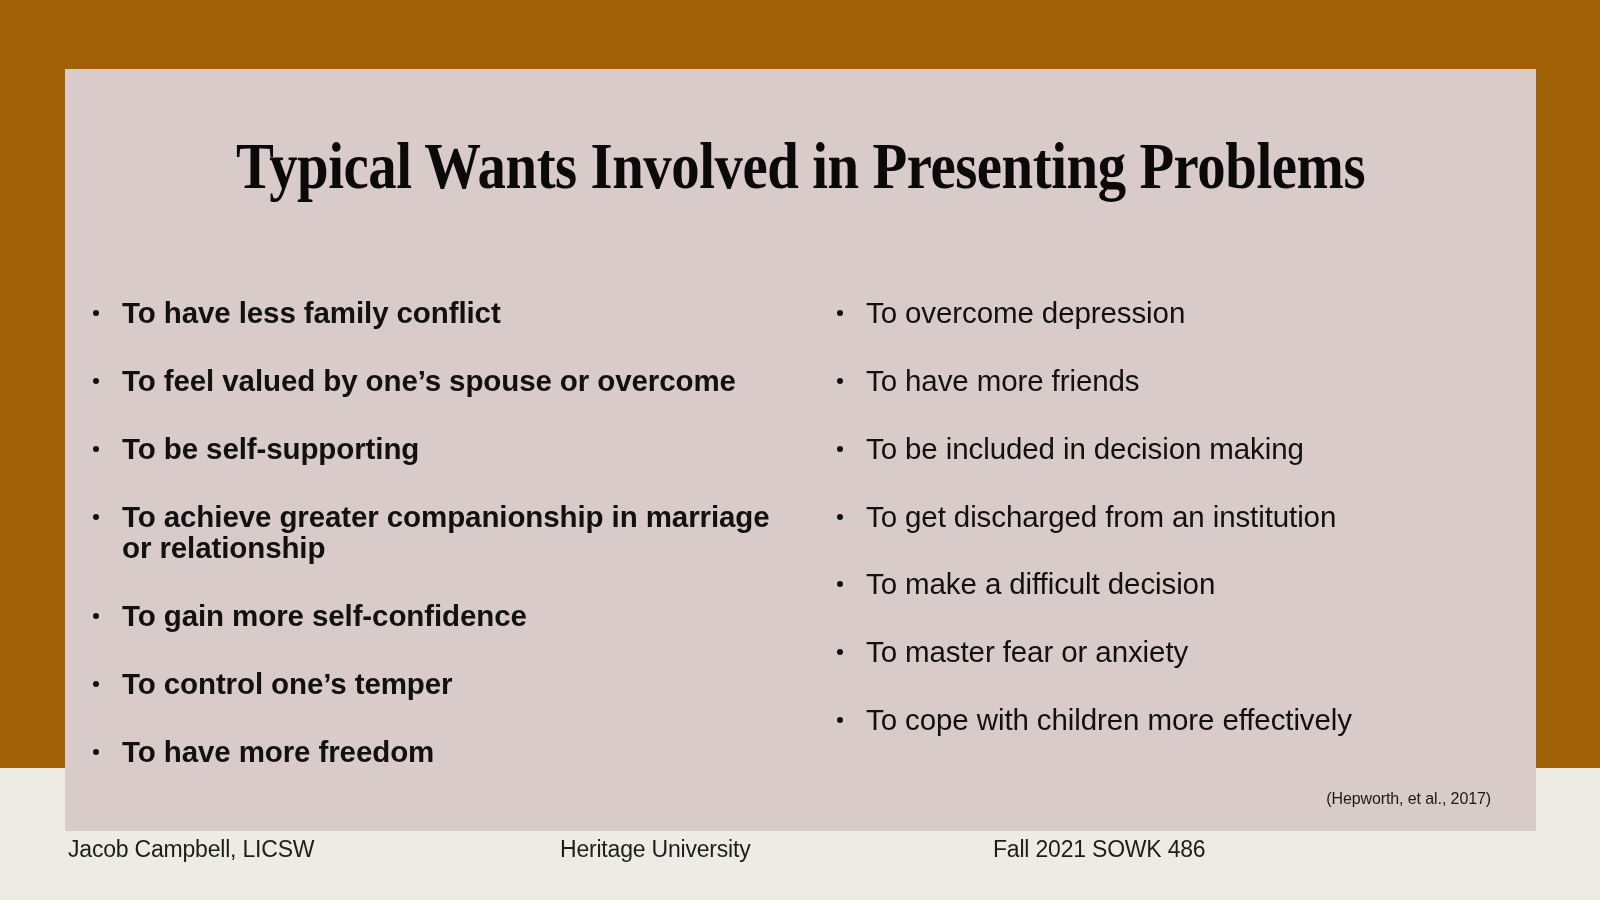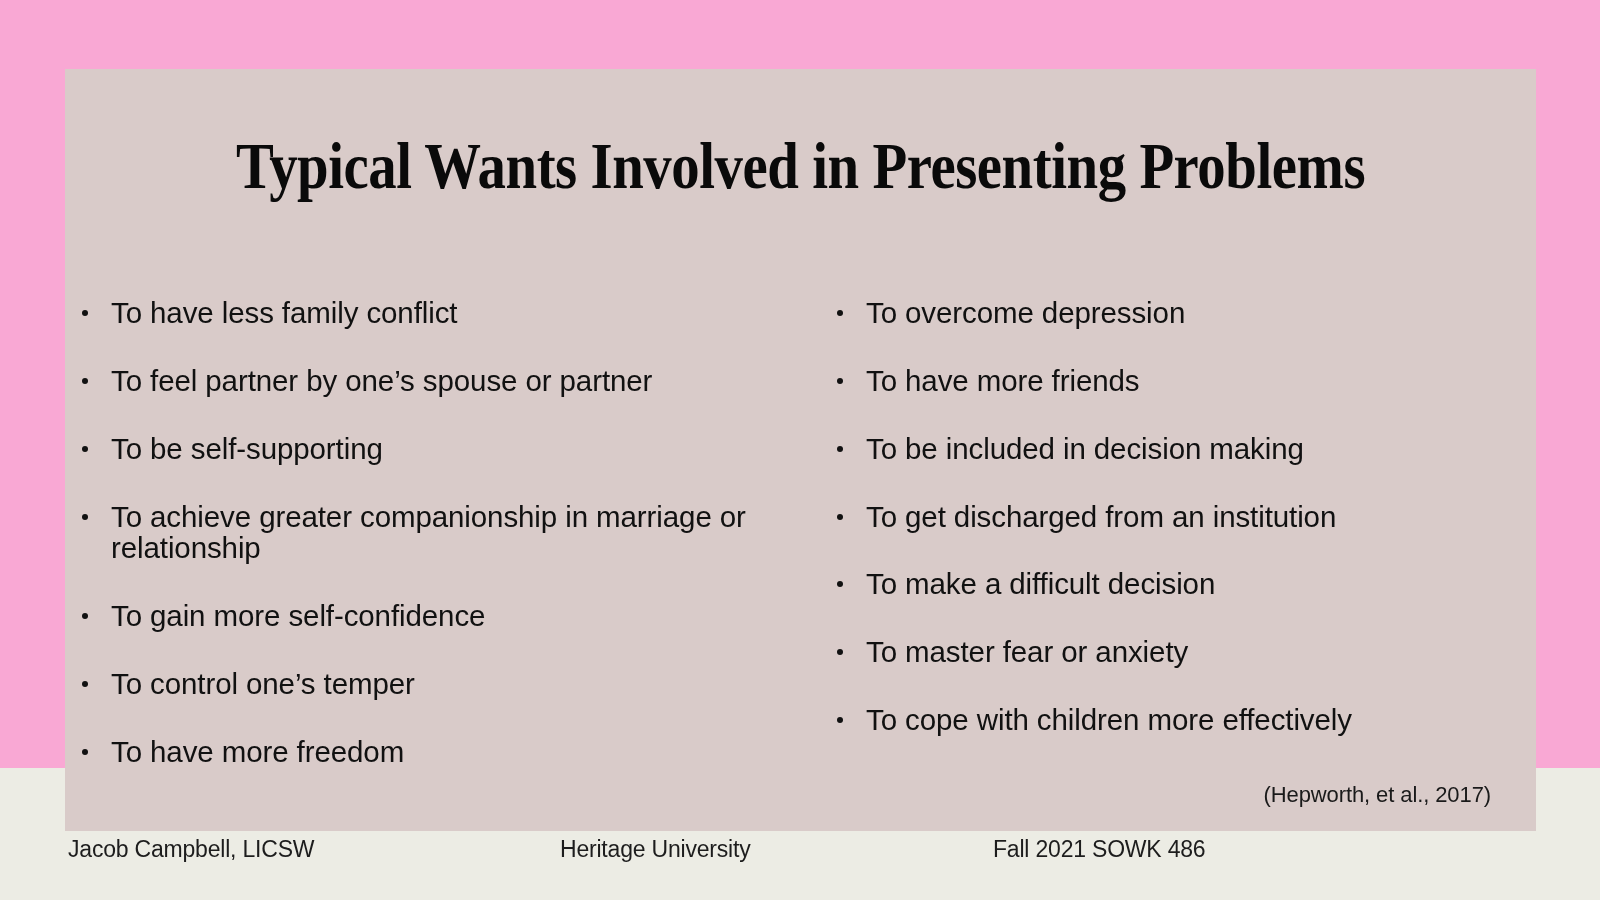--- a/index.html
+++ b/index.html
@@ -11,21 +11,21 @@
     width: 1600px;
     height: 900px;
     background: #ecece4;
     font-family: "Liberation Sans", sans-serif;
     overflow: hidden;
   }
   .slide {
     position: relative;
     width: 1600px;
     height: 768px;
-    background: #f9a8d4;
+    background: #a16207;
   }
   .card {
     position: absolute;
     left: 65px;
     top: 69px;
     width: 1471px;
     height: 762px;
     background: #d9cbc9;
     box-sizing: border-box;
   }
@@ -51,21 +51,22 @@
     top: 228px;
     width: 1471px;
     display: flex;
     align-items: flex-start;
   }
   .col {
     box-sizing: border-box;
   }
   .col-left {
     width: 740px;
-    padding-left: 13px;
+    padding-left: 24px;
+    font-weight: bold;
   }
   .col-right {
     width: 731px;
     padding-left: 28px;
   }
   ul.bullets {
     list-style: none;
     margin: 0;
     padding: 0;
   }
@@ -87,21 +88,21 @@
     top: 13px;
     width: 6px;
     height: 6px;
     border-radius: 50%;
     background: #111111;
   }
   .citation {
     position: absolute;
     right: 45px;
     bottom: 23px;
-    font-size: 22px;
+    font-size: 16px;
     color: #1a1a1a;
     letter-spacing: -0.1px;
   }
   .footer {
     position: absolute;
     left: 0;
     top: 836px;
     width: 1600px;
     height: 64px;
   }
@@ -123,21 +124,21 @@
 
   <div class="card">
 
     <div class="slide-title">Typical Wants Involved in Presenting Problems</div>
 
     <div class="columns">
 
       <div class="col col-left">
         <ul class="bullets">
           <li><span class="dot"></span><span>To have less family conflict</span></li>
-          <li><span class="dot"></span><span>To feel partner by one’s spouse or partner</span></li>
+          <li><span class="dot"></span><span>To feel valued by one’s spouse or overcome</span></li>
           <li><span class="dot"></span><span>To be self-supporting</span></li>
           <li><span class="dot"></span><span>To achieve greater companionship in marriage or relationship</span></li>
           <li><span class="dot"></span><span>To gain more self-confidence</span></li>
           <li><span class="dot"></span><span>To control one’s temper</span></li>
           <li><span class="dot"></span><span>To have more freedom</span></li>
         </ul>
       </div>
 
       <div class="col col-right">
         <ul class="bullets">

